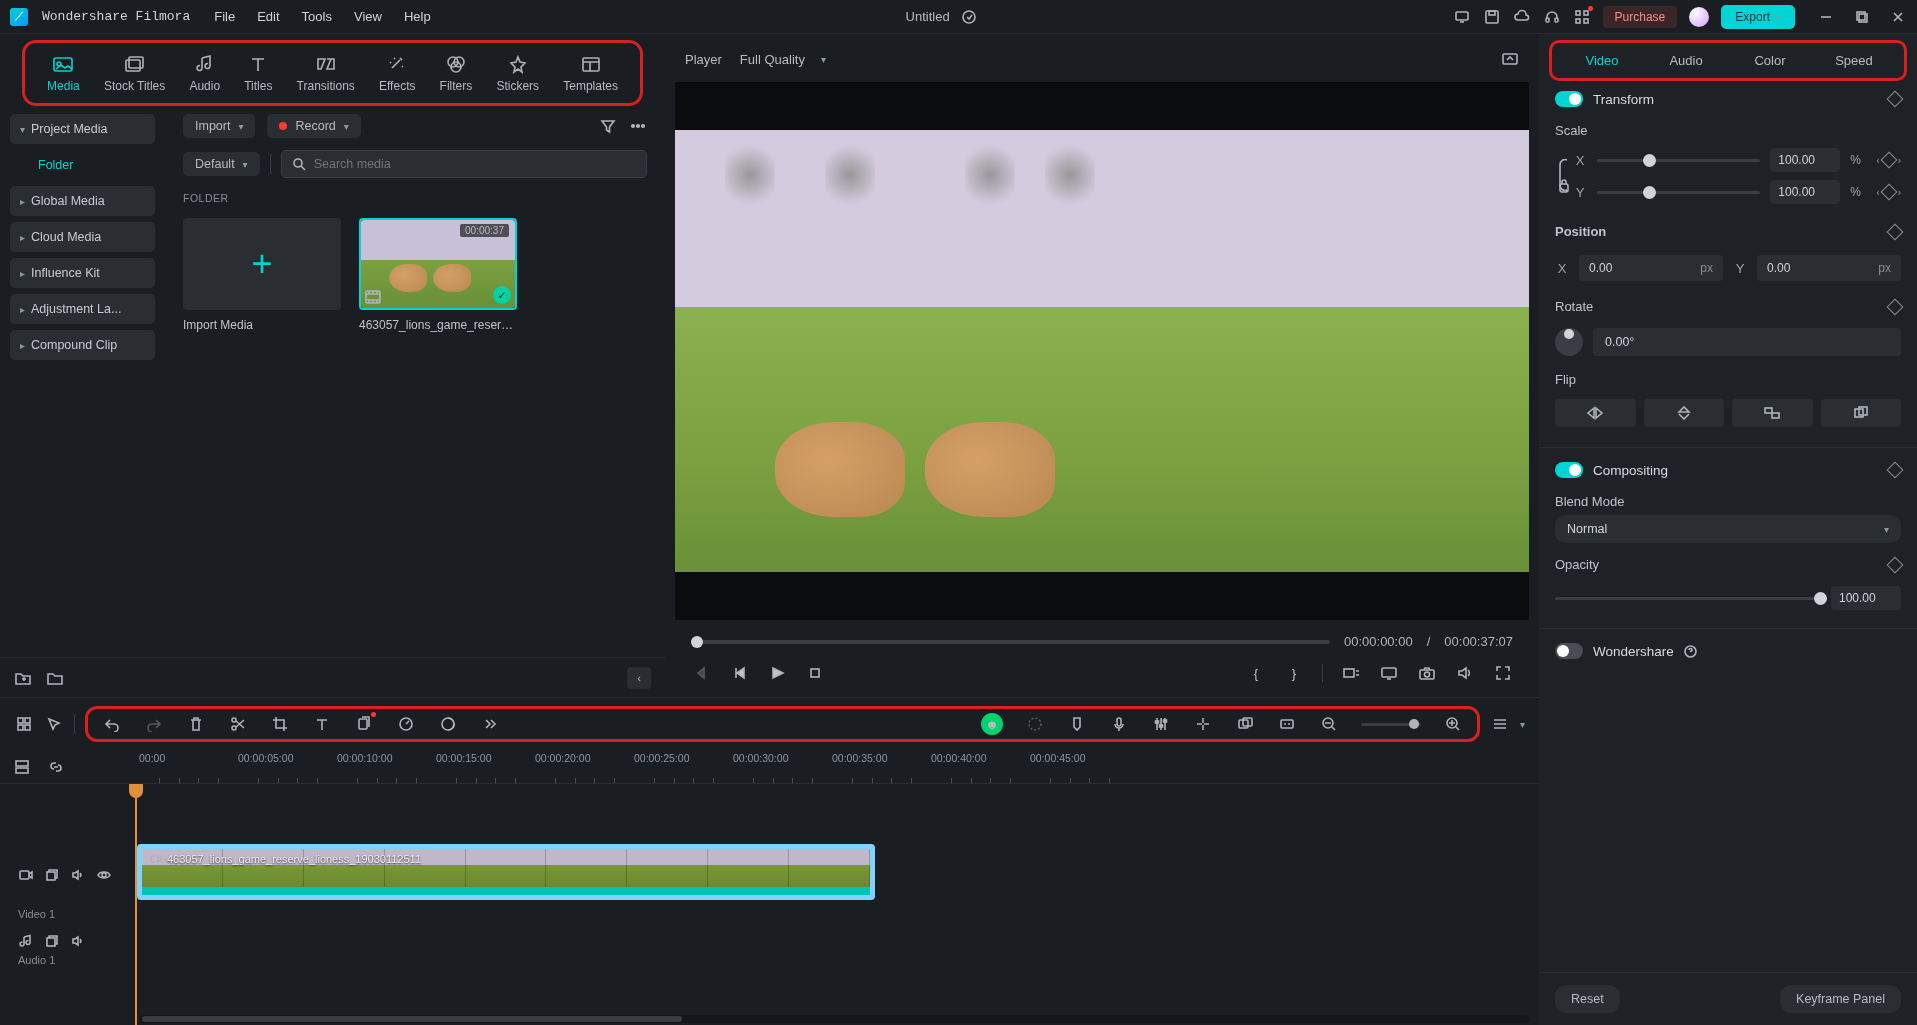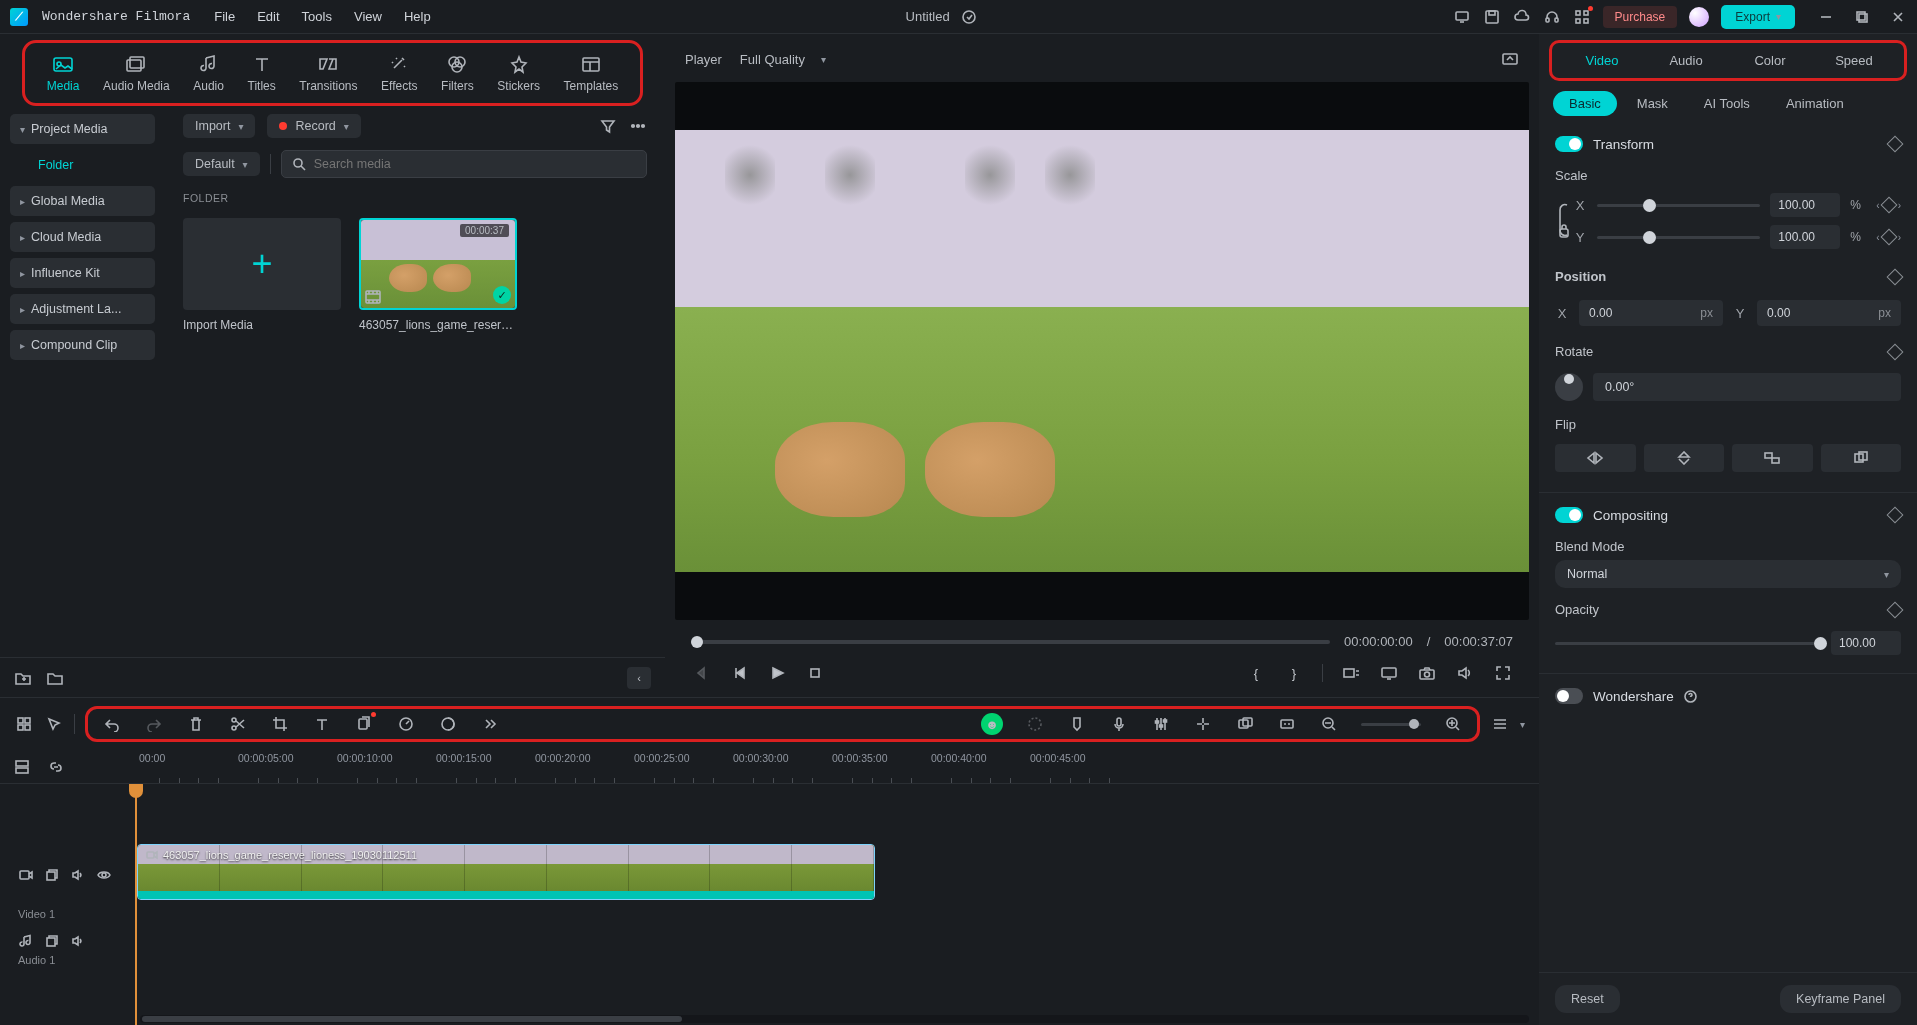--- a/index.html
+++ b/index.html
@@ -137,21 +137,21 @@
 .ruler .minor { position:absolute; bottom:0; width:1px; height:5px; background:#4a4e54; }
 
 .tracks-area { flex:1; position:relative; overflow:hidden; }
 .playhead { position:absolute; left:135px; top:0; bottom:0; width:2px; background:#e0903a; z-index:5; }
 .playhead::before { content:''; position:absolute; top:-2px; left:-6px; width:14px; height:16px; background:#e0903a; border-radius:3px 3px 7px 7px; }
 .spacer-track { height:58px; }
 .track { height:66px; display:flex; align-items:center; }
 .track-head { width:135px; display:flex; align-items:center; gap:10px; padding:0 12px 0 18px; }
 .track-head .icon-btn { width:16px; height:16px; }
 .track-lane { flex:1; height:100%; position:relative; }
-.clip { position:absolute; left:2px; top:2px; height:56px; width:738px; background:#2a3a2a; border:1px solid #7dd3fc; border-radius:4px; overflow:hidden; }
+.clip { position:absolute; left:2px; top:2px; height:56px; width:738px; background:#2a3a2a; border:5px solid #7dd3fc; border-radius:4px; overflow:hidden; }
 .clip-strip { position:absolute; top:0; left:0; right:0; bottom:8px; background: repeating-linear-gradient(90deg, #9a8050 0 40px, #7aa040 40px 82px); display:flex; }
 .clip-thumb { flex:1; background:linear-gradient(to bottom, #c0b8ca 0%, #c0b8ca 42%, #7a9838 42%, #6a8830 100%); border-right:1px solid rgba(0,0,0,0.2); }
 .clip-audio { position:absolute; bottom:0; left:0; right:0; height:8px; background:#00c4b4; }
 .clip-label { position:absolute; top:4px; left:8px; font-size:11px; color:#f0f0f0; text-shadow:0 1px 2px rgba(0,0,0,0.8); display:flex; align-items:center; gap:5px; z-index:2;}
 .track-labels { display:flex; height:20px; }
 .track-labels .lbl-left { width:135px; padding-left:18px; font-size:11px; color:#8a8e94; }
 .audio-track { height:26px; display:flex; align-items:center; }
 .hscroll { position:absolute; bottom:2px; left:140px; right:10px; height:8px; background:#14161a; border-radius:4px; }
 .hscroll-thumb { position:absolute; left:2px; width:540px; height:6px; top:1px; background:#3a3e44; border-radius:3px; }
 
@@ -261,21 +261,21 @@
           </div>
           <div class="top-tab-label">Media</div>
         </div>
       <div class="top-tab">
           <div class="ti">
             <svg width="22" height="20" viewBox="0 0 22 20">
               <rect x="2" y="6" width="14" height="11" rx="1"></rect>
               <rect x="5" y="3" width="14" height="11" rx="1"></rect>
             </svg>
           </div>
-          <div class="top-tab-label">Audio Media</div>
+          <div class="top-tab-label">Stock Titles</div>
         </div>
       <div class="top-tab">
           <div class="ti">
             <svg width="22" height="20" viewBox="0 0 22 20">
               <path d="M8 4 v10 a2.5 2.5 0 1 1 -2-2.4"></path>
               <path d="M8 4 l8-2 v10 a2.5 2.5 0 1 1 -2-2.4"></path>
             </svg>
           </div>
           <div class="top-tab-label">Audio</div>
         </div>
@@ -537,26 +537,20 @@
         </div>
     </div>
   </div>
 
   <div class="right-col">
     <div class="insp-tabs">
       <div class="insp-tab active">Video</div>
       <div class="insp-tab">Audio</div>
       <div class="insp-tab">Color</div>
       <div class="insp-tab">Speed</div>
-    </div>
-    <div class="subtabs">
-      <div class="subtab active">Basic</div>
-      <div class="subtab">Mask</div>
-      <div class="subtab">AI Tools</div>
-      <div class="subtab">Animation</div>
     </div>
 
     <div class="scroll-body">
     <div class="section">
       <div class="sec-head">
         <div class="toggle">
               <div class="toggle-knob"></div>
             </div>
         <div class="sec-title">Transform</div>
         <div class="spacer"></div>

